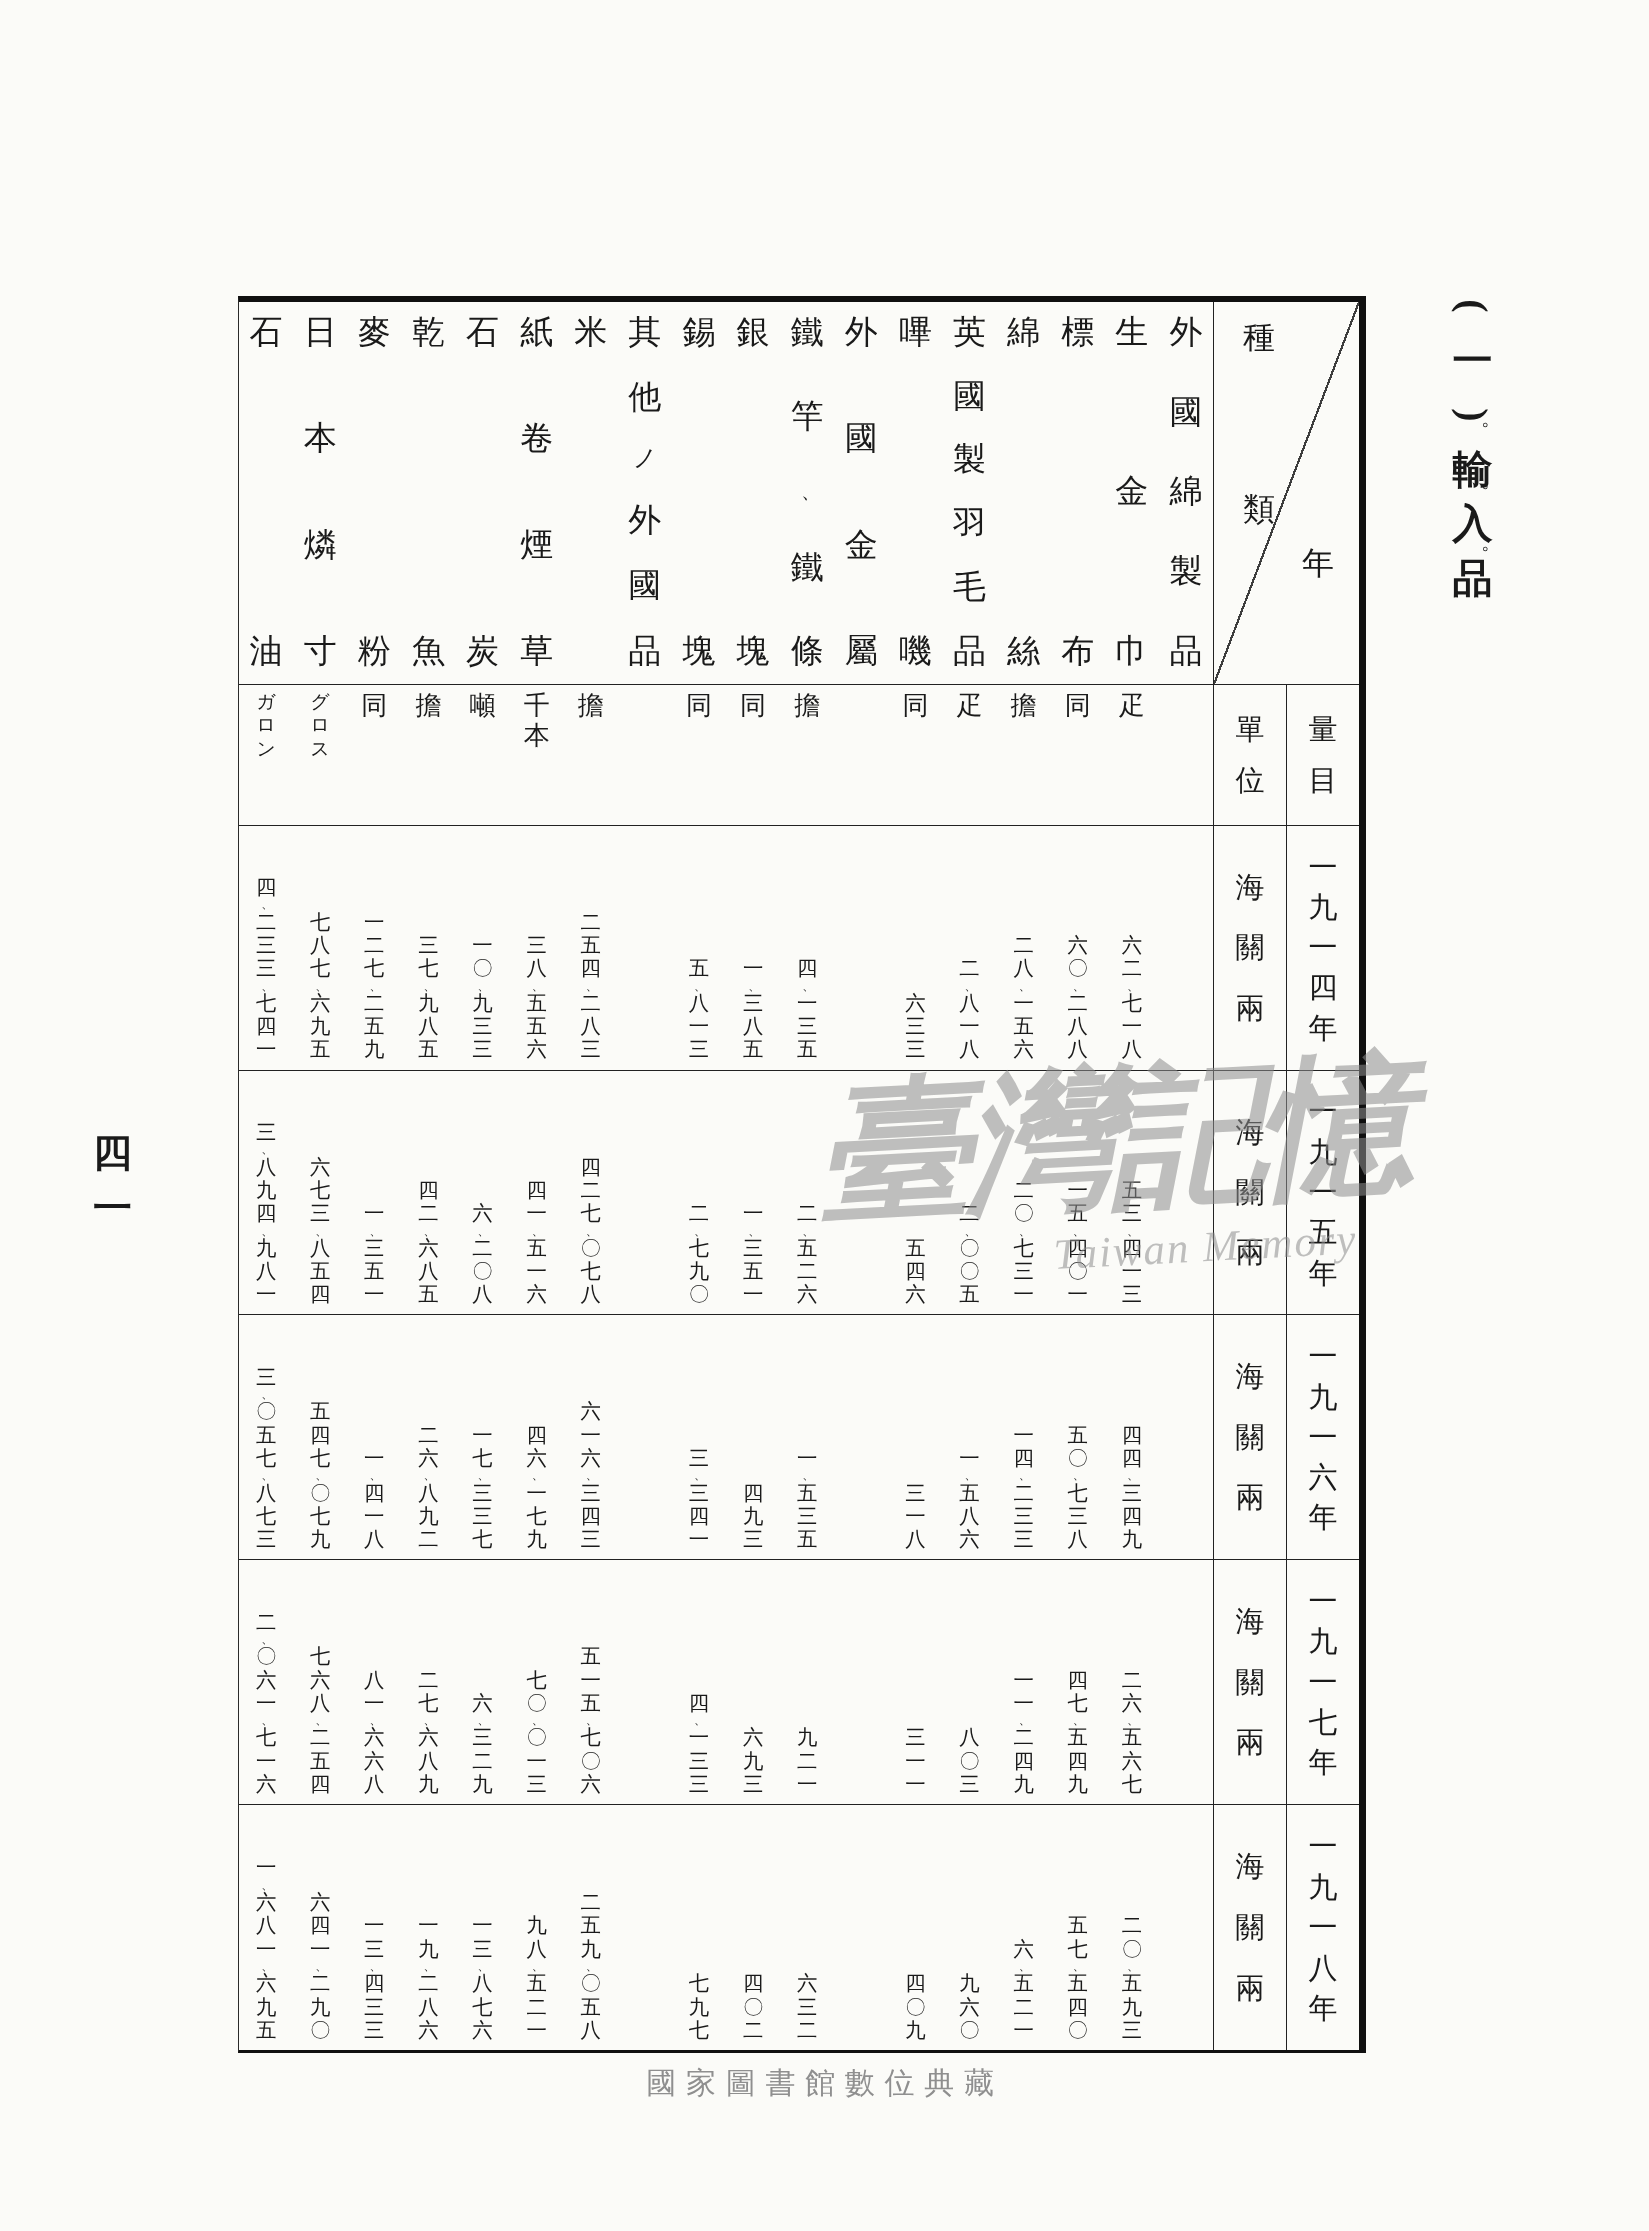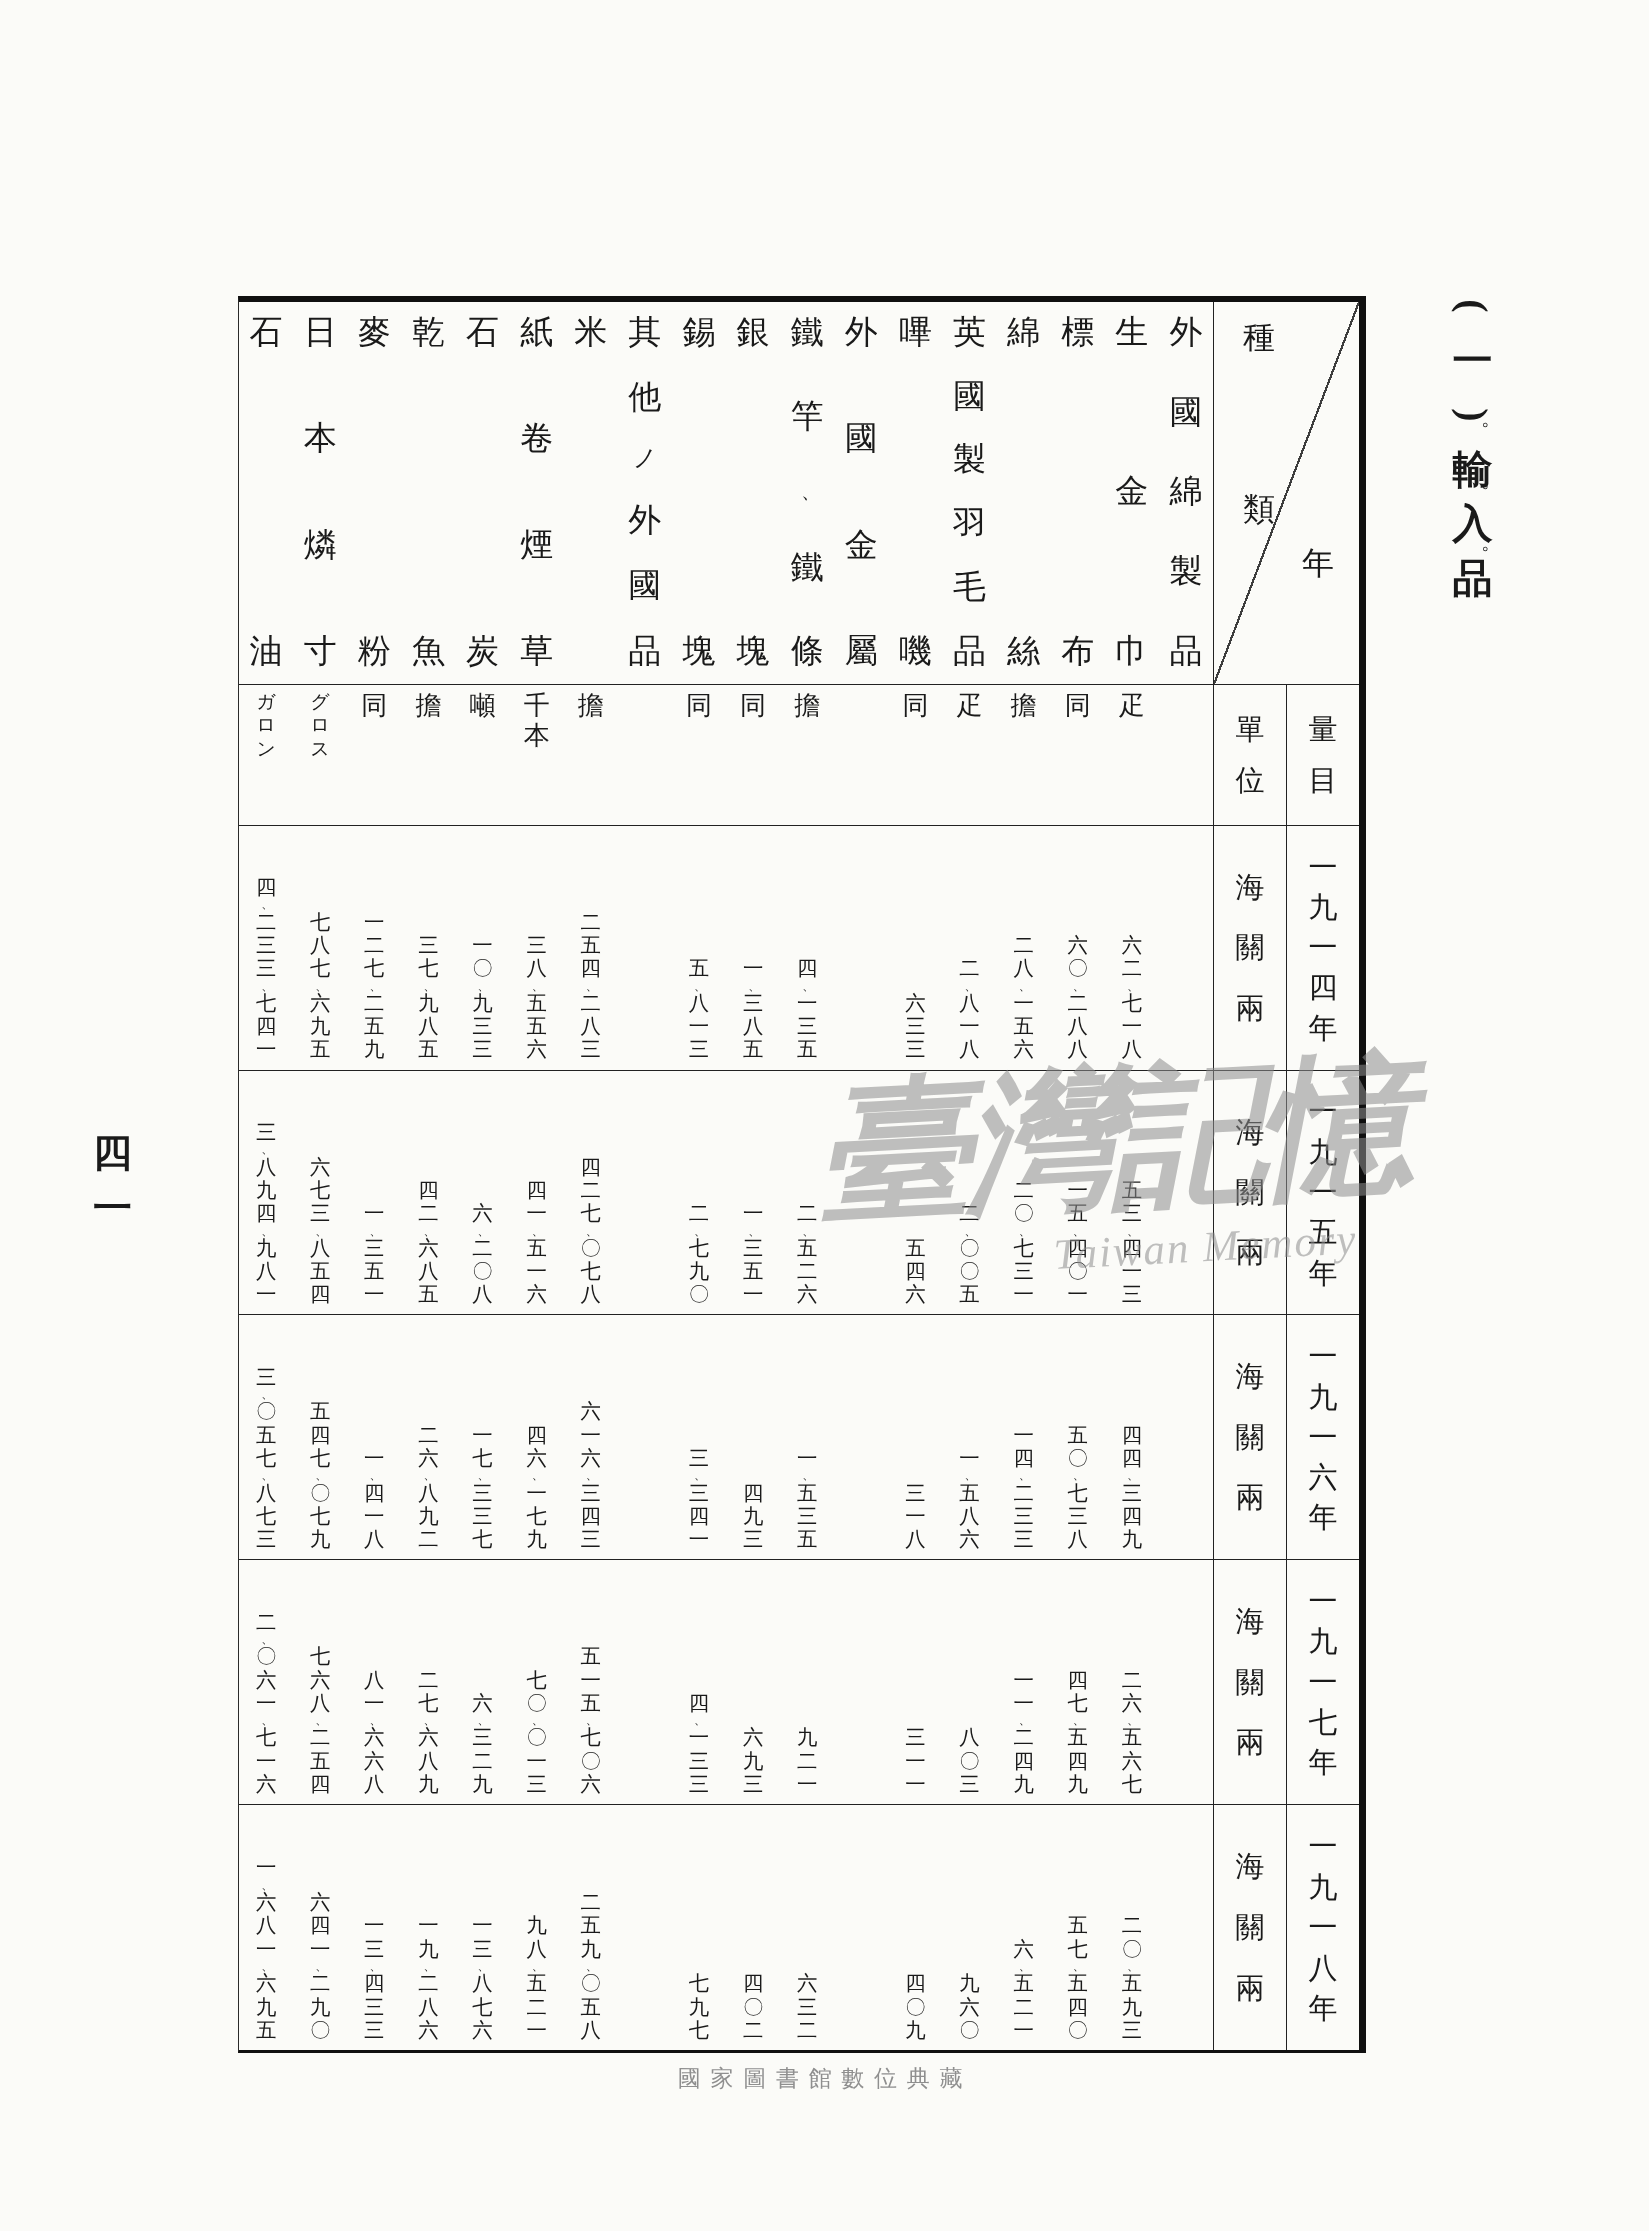--- a/index.html
+++ b/index.html
@@ -59,21 +59,21 @@
 
   
   .pageno{position:absolute;left:93px;top:1133px;font-size:39px;font-weight:bold;gap:15.5px;}
 
   
   .wm{position:absolute;left:820px;top:1036px;width:621px;height:330px;color:#8e8e8e;opacity:.55;transform:rotate(-3deg);pointer-events:none;}
   .wm-main{font-size:153px;font-style:italic;letter-spacing:-5.8px;white-space:nowrap;font-weight:bold;}
   .wm-sub{position:absolute;left:231px;top:190px;font-size:43px;font-style:italic;letter-spacing:1.9px;}
 
   
-  .footer{position:absolute;left:0;right:0;top:2063px;text-align:center;font-size:23px;letter-spacing:9.7px;color:#8f8f8f;}
+  .footer{position:absolute;left:0;right:0;top:2063px;text-align:center;font-size:30px;letter-spacing:9.7px;color:#8f8f8f;}
 </style>
 </head>
 <body>
 
 <div class="page">
 
   <div class="title-block">
     <div class="vt title-main">
         <span class="rot">(</span>
         <span>一</span>

